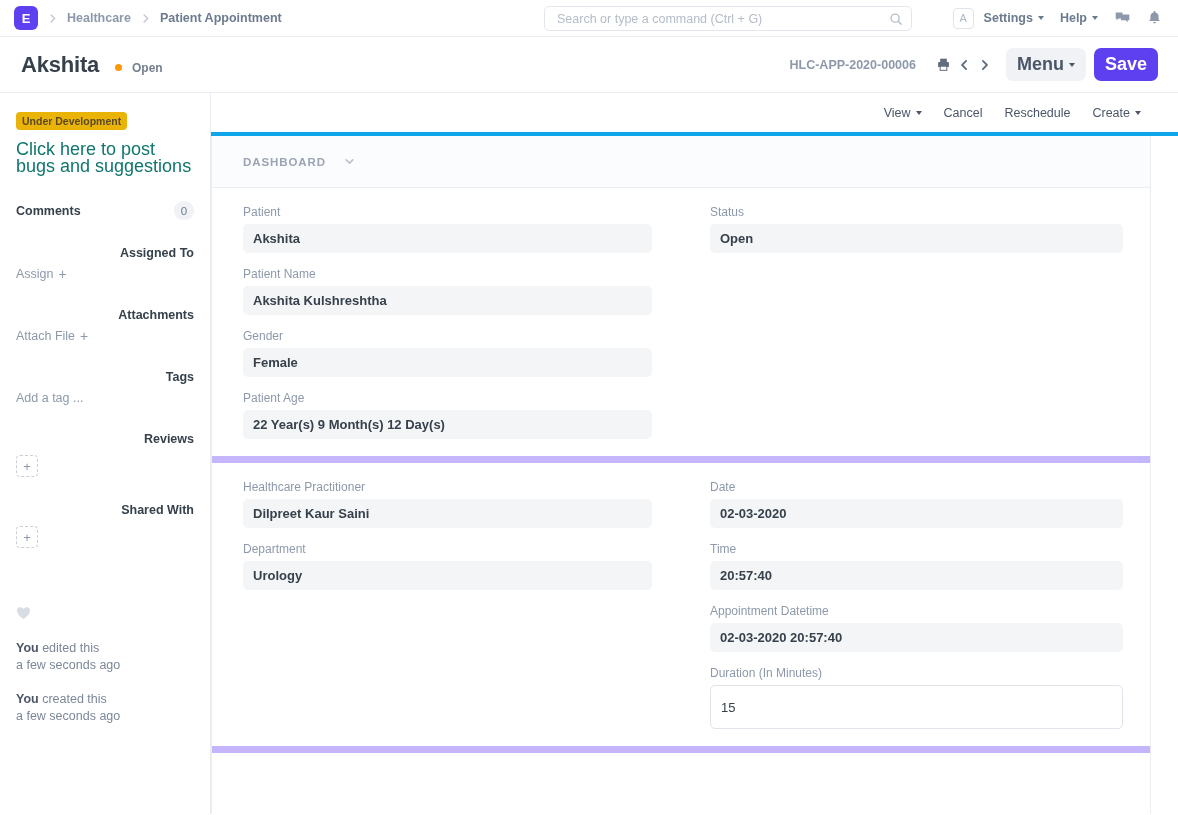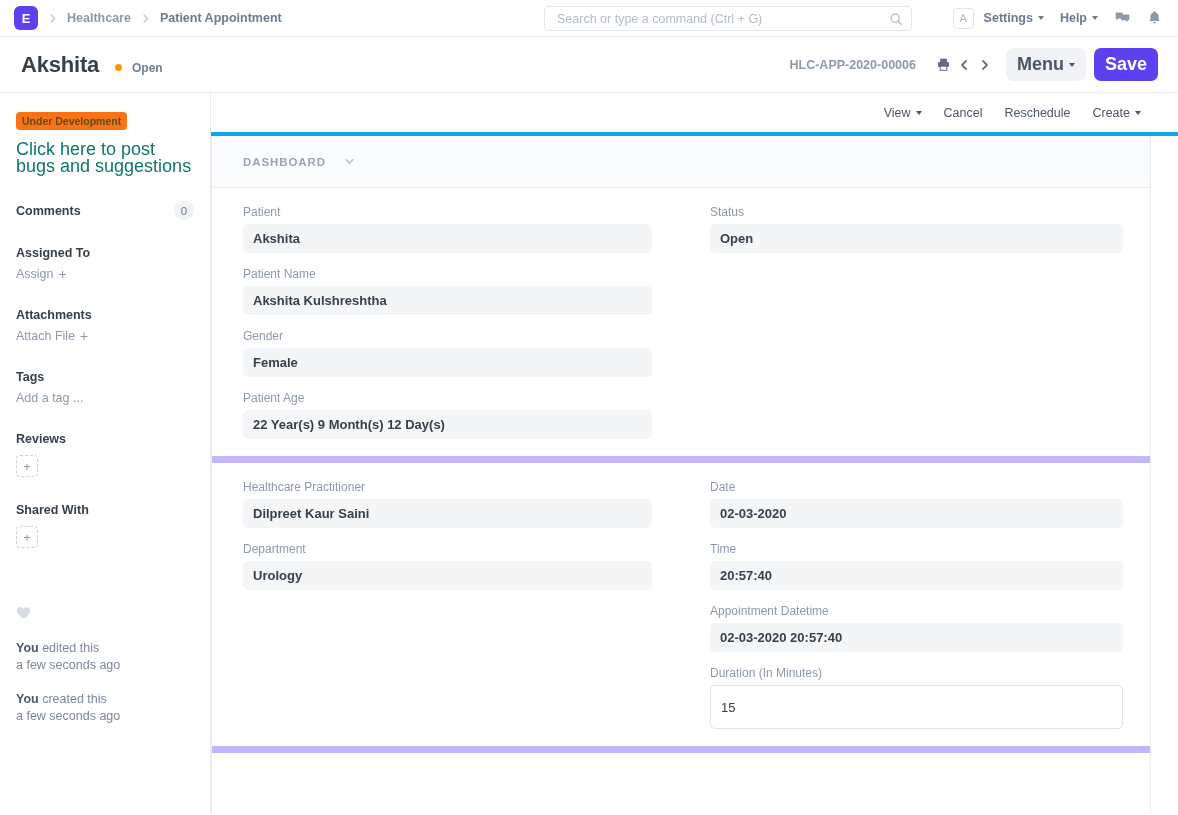--- a/index.html
+++ b/index.html
@@ -160,39 +160,40 @@
   
   .sidebar {
     width: 211px;
     flex: 0 0 211px;
     padding: 18px 16px 0 16px;
     background: #fff;
     border-right: 1px solid #e9ebf0;
   }
   .badge-dev {
     display:inline-block;
-    background:#f97316;
+    background:#eab308;
     color:#5b4a22;
     font-size:10.5px;
     font-weight:bold;
     border-radius:4px;
     padding:3px 6px;
   }
   .sb-note {
     font-size:18px;
     color:#0f766e;
     line-height:17px;
     margin-top:11px;
   }
   .sb-block { margin-top: 26px; }
   .sb-row { display:flex; align-items:center; justify-content:space-between; }
   .sb-head {
     font-size:12.5px;
     font-weight:bold;
     color:#36414c;
+    text-align:right;
   }
   .sb-count {
     background:#f0f2f5;
     color:#6c7b8f;
     font-size:11.5px;
     border-radius:9px;
     min-width:20px;
     height:19px;
     display:flex; align-items:center; justify-content:center;
     padding: 0 6px;

